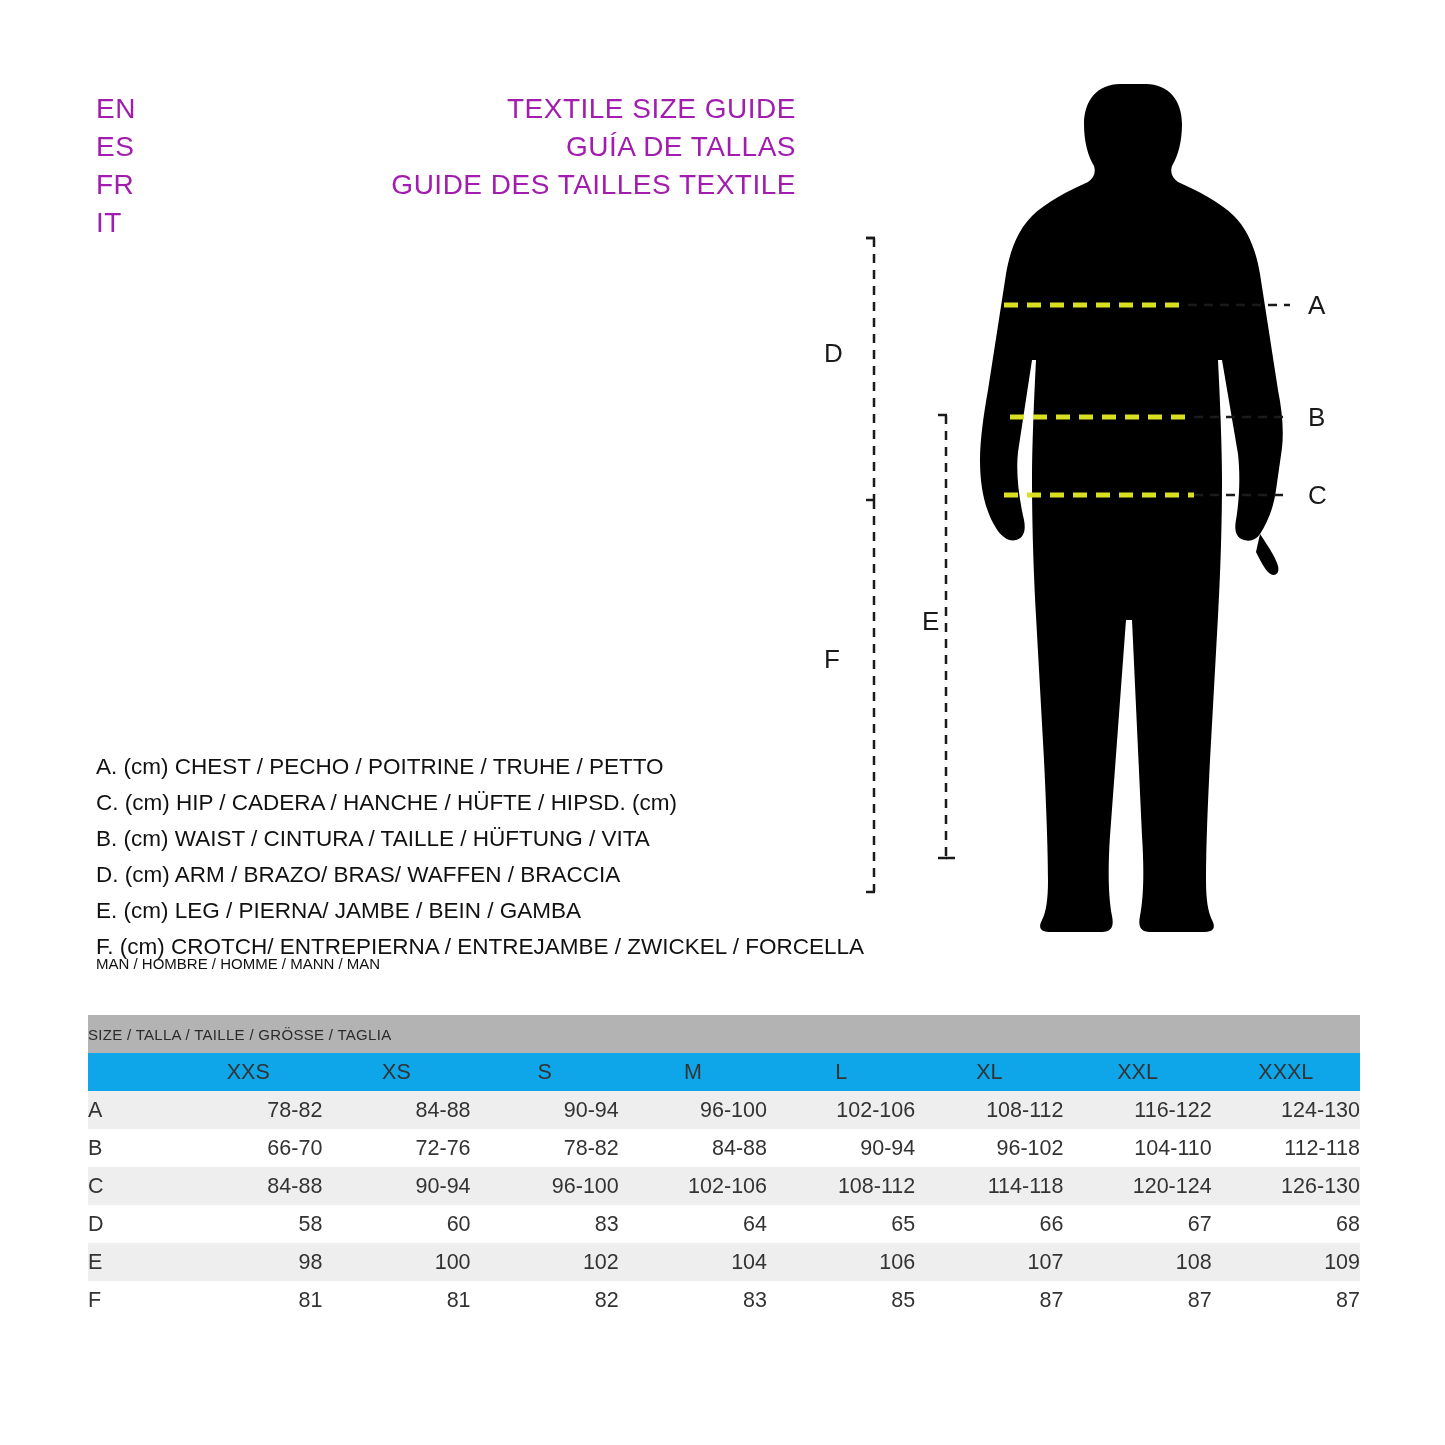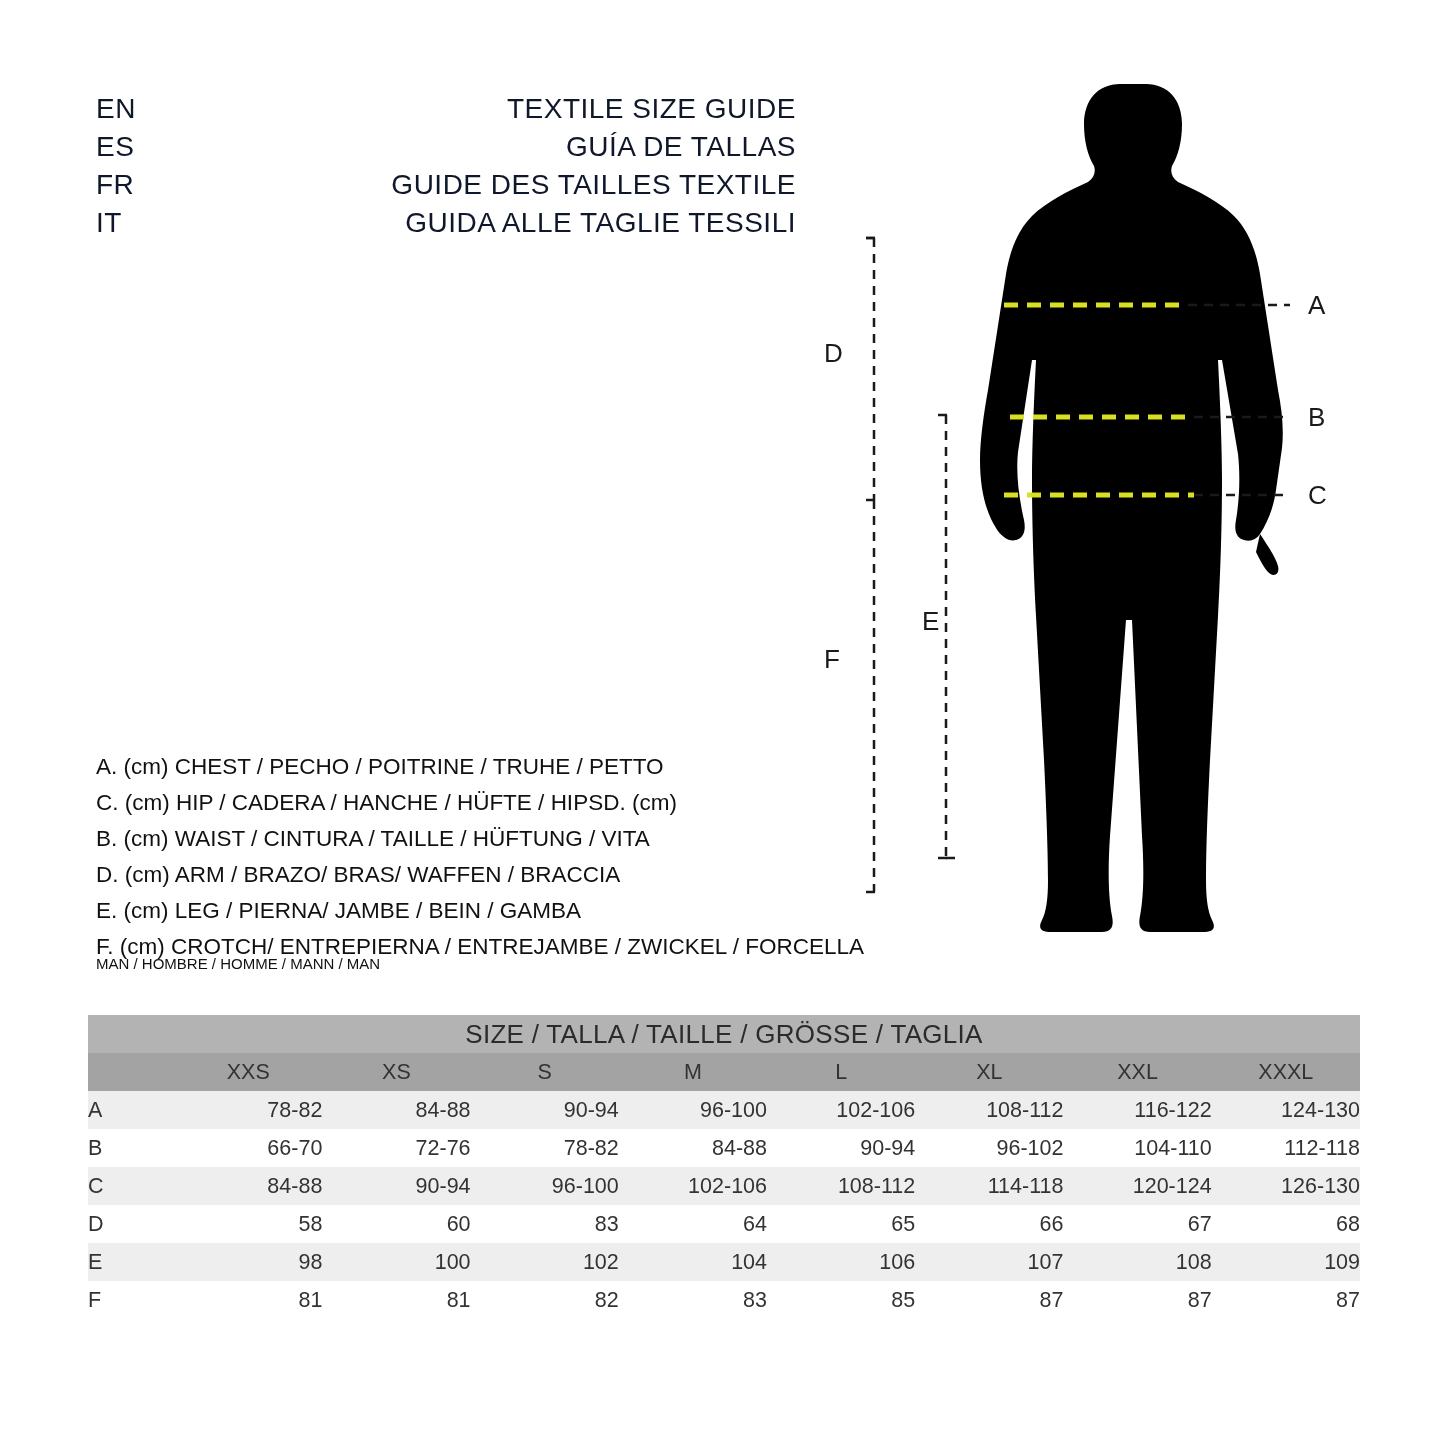--- a/index.html
+++ b/index.html
@@ -22,21 +22,21 @@
     left: 96px;
     top: 90px;
     width: 700px;
   }
   .title-row {
     display: flex;
     align-items: baseline;
     font-size: 28px;
     letter-spacing: 0.5px;
     line-height: 38px;
-    color: #0f172a;
+    color: #a21caf;
   }
   .title-lang {
     width: 88px;
     flex: none;
   }
   .title-text {
     flex: 1;
     text-align: right;
   }
 
@@ -83,28 +83,28 @@
     border-collapse: collapse;
     font-size: 21px;
   }
   #size-table td, #size-table th {
     padding: 0;
     font-weight: normal;
   }
   .tbl-header-row td {
     background: #b3b3b3;
     color: #2b2b2b;
-    font-size: 26px;
+    font-size: 15px;
     height: 38px;
     padding-left: 14px;
-    text-align: center;
+    text-align: left;
     letter-spacing: 0.3px;
   }
   .tbl-sizes-row td {
-    background: #a3a3a3;
+    background: #0ea5e9;
     color: #333333;
     height: 38px;
     text-align: center;
     font-size: 21.5px;
   }
   .tbl-row td {
     height: 38px;
     text-align: right;
     color: #333333;
     font-size: 21.5px;
@@ -134,21 +134,20 @@
   <div class="title-row">
     <span class="title-lang">ES</span>
     <span class="title-text">GUÍA DE TALLAS</span>
   </div>
   <div class="title-row">
     <span class="title-lang">FR</span>
     <span class="title-text">GUIDE DES TAILLES TEXTILE</span>
   </div>
   <div class="title-row">
     <span class="title-lang">IT</span>
-    <span class="title-text">GUIDA ALLE TAGLIE TESSILI</span>
   </div>
 </div>
 
 <div id="legend-block">
   <div class="legend-row">A. (cm) CHEST / PECHO / POITRINE / TRUHE / PETTO</div>
   <div class="legend-row">C. (cm) HIP / CADERA / HANCHE / HÜFTE / HIPSD. (cm)</div>
   <div class="legend-row">B. (cm) WAIST / CINTURA / TAILLE / HÜFTUNG / VITA</div>
   <div class="legend-row">D. (cm) ARM / BRAZO/ BRAS/ WAFFEN / BRACCIA</div>
   <div class="legend-row">E. (cm) LEG / PIERNA/ JAMBE / BEIN / GAMBA</div>
   <div class="legend-row">F. (cm) CROTCH/ ENTREPIERNA / ENTREJAMBE / ZWICKEL / FORCELLA</div>

